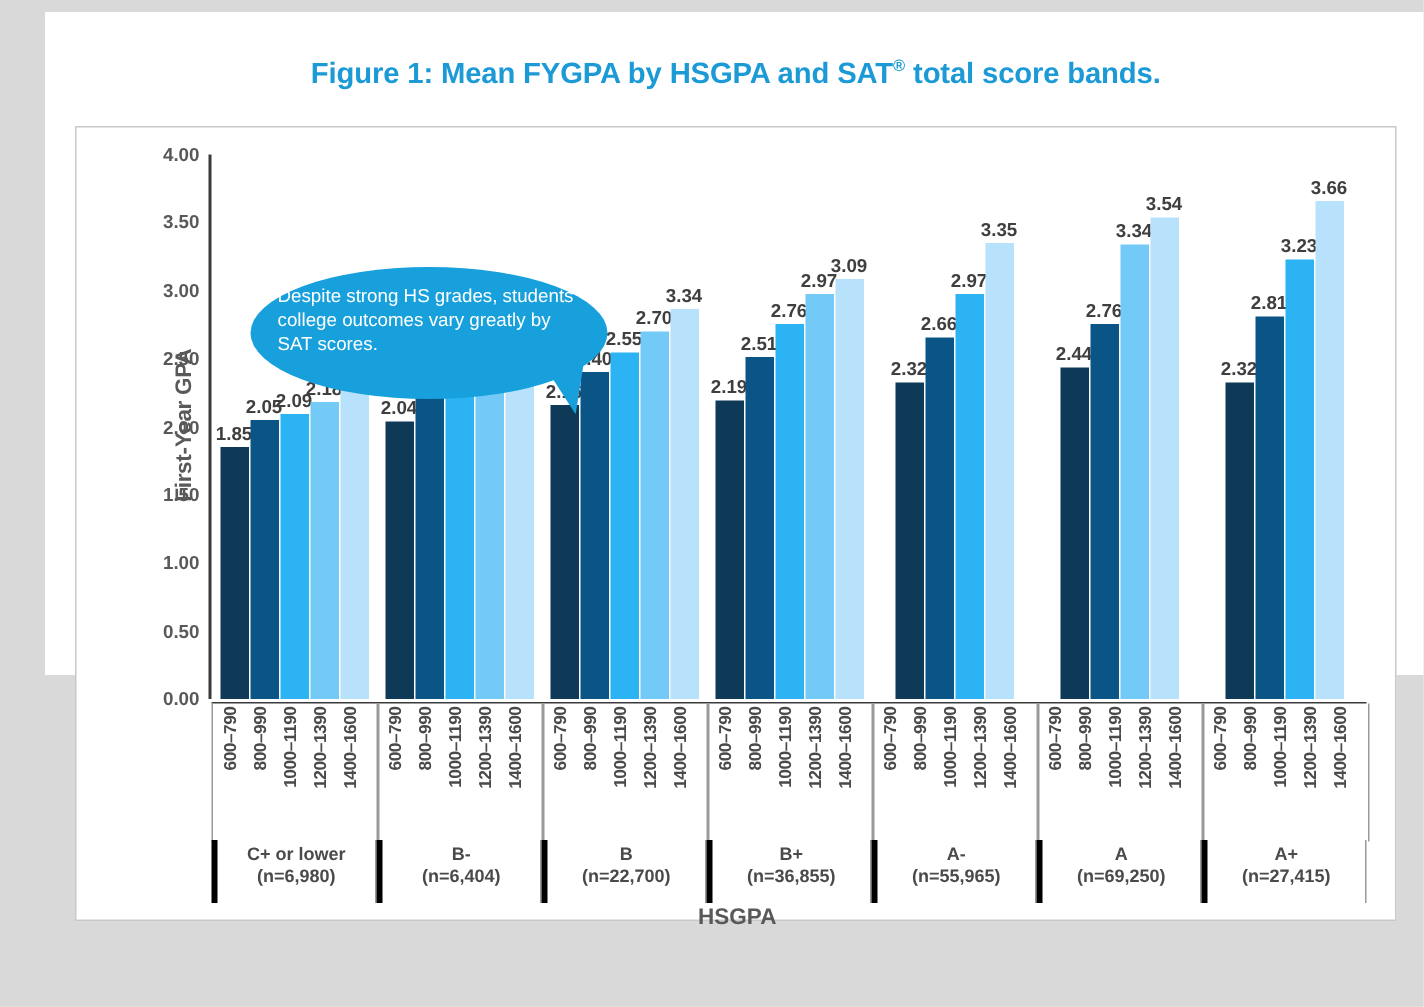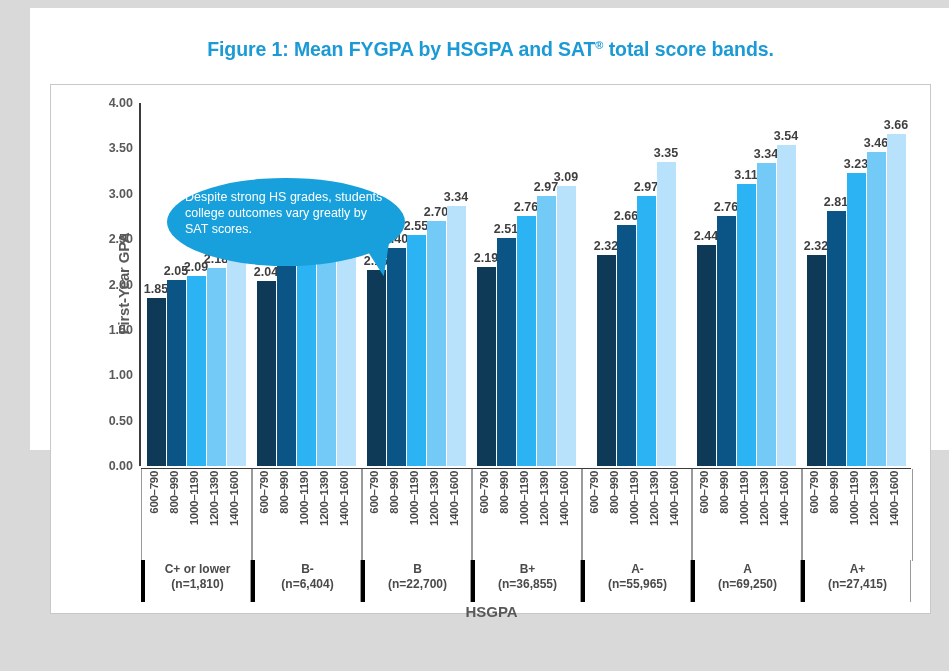--- a/index.html
+++ b/index.html
@@ -351,48 +351,40 @@
           <div class="group" style="left: 550px; width: 110px;">
             <div class="bar-wrap">
               <div class="bar" style="height: 221.43px; background: rgb(14, 58, 87);"></div>
               <div class="bar-label" style="bottom: 223.43px;">2.44</div>
             </div>
             <div class="bar-wrap">
               <div class="bar" style="height: 250.47px; background: rgb(11, 85, 134);"></div>
               <div class="bar-label" style="bottom: 252.47px;">2.76</div>
             </div>
             <div class="bar-wrap">
-              <div class="bar" style="height: 282.233px; background: rgb(43, 179, 243);"></div>
-              <div class="bar-label" style="bottom: 284.233px;">3.11</div>
-            </div>
-            <div class="bar-wrap">
               <div class="bar" style="height: 303.105px; background: rgb(115, 202, 247);"></div>
               <div class="bar-label" style="bottom: 305.105px;">3.34</div>
             </div>
             <div class="bar-wrap">
               <div class="bar" style="height: 321.255px; background: rgb(184, 226, 251);"></div>
               <div class="bar-label" style="bottom: 323.255px;">3.54</div>
             </div>
           </div>
           <div class="group" style="left: 660px; width: 110px;">
             <div class="bar-wrap">
               <div class="bar" style="height: 210.54px; background: rgb(14, 58, 87);"></div>
               <div class="bar-label" style="bottom: 212.54px;">2.32</div>
             </div>
             <div class="bar-wrap">
               <div class="bar" style="height: 255.007px; background: rgb(11, 85, 134);"></div>
               <div class="bar-label" style="bottom: 257.007px;">2.81</div>
             </div>
             <div class="bar-wrap">
               <div class="bar" style="height: 293.123px; background: rgb(43, 179, 243);"></div>
               <div class="bar-label" style="bottom: 295.123px;">3.23</div>
-            </div>
-            <div class="bar-wrap">
-              <div class="bar" style="height: 313.995px; background: rgb(115, 202, 247);"></div>
-              <div class="bar-label" style="bottom: 315.995px;">3.46</div>
             </div>
             <div class="bar-wrap">
               <div class="bar" style="height: 332.145px; background: rgb(184, 226, 251);"></div>
               <div class="bar-label" style="bottom: 334.145px;">3.66</div>
             </div>
           </div>
         </div>
 
       <div class="tick-region">
           <div class="tick-group" style="left: 0px; width: 110px;">
@@ -442,21 +434,21 @@
             <div class="tick-label">800–990</div>
             <div class="tick-label">1000–1190</div>
             <div class="tick-label">1200–1390</div>
             <div class="tick-label">1400–1600</div>
           </div>
         </div>
 
       <div class="name-region">
           <div class="name-group" style="left: 0px; width: 110px;">
             <div>C+ or lower</div>
-            <div>(n=1,810)</div>
+            <div>(n=6,980)</div>
           </div>
           <div class="name-group" style="left: 110px; width: 110px;">
             <div>B-</div>
             <div>(n=6,404)</div>
           </div>
           <div class="name-group" style="left: 220px; width: 110px;">
             <div>B</div>
             <div>(n=22,700)</div>
           </div>
           <div class="name-group" style="left: 330px; width: 110px;">

